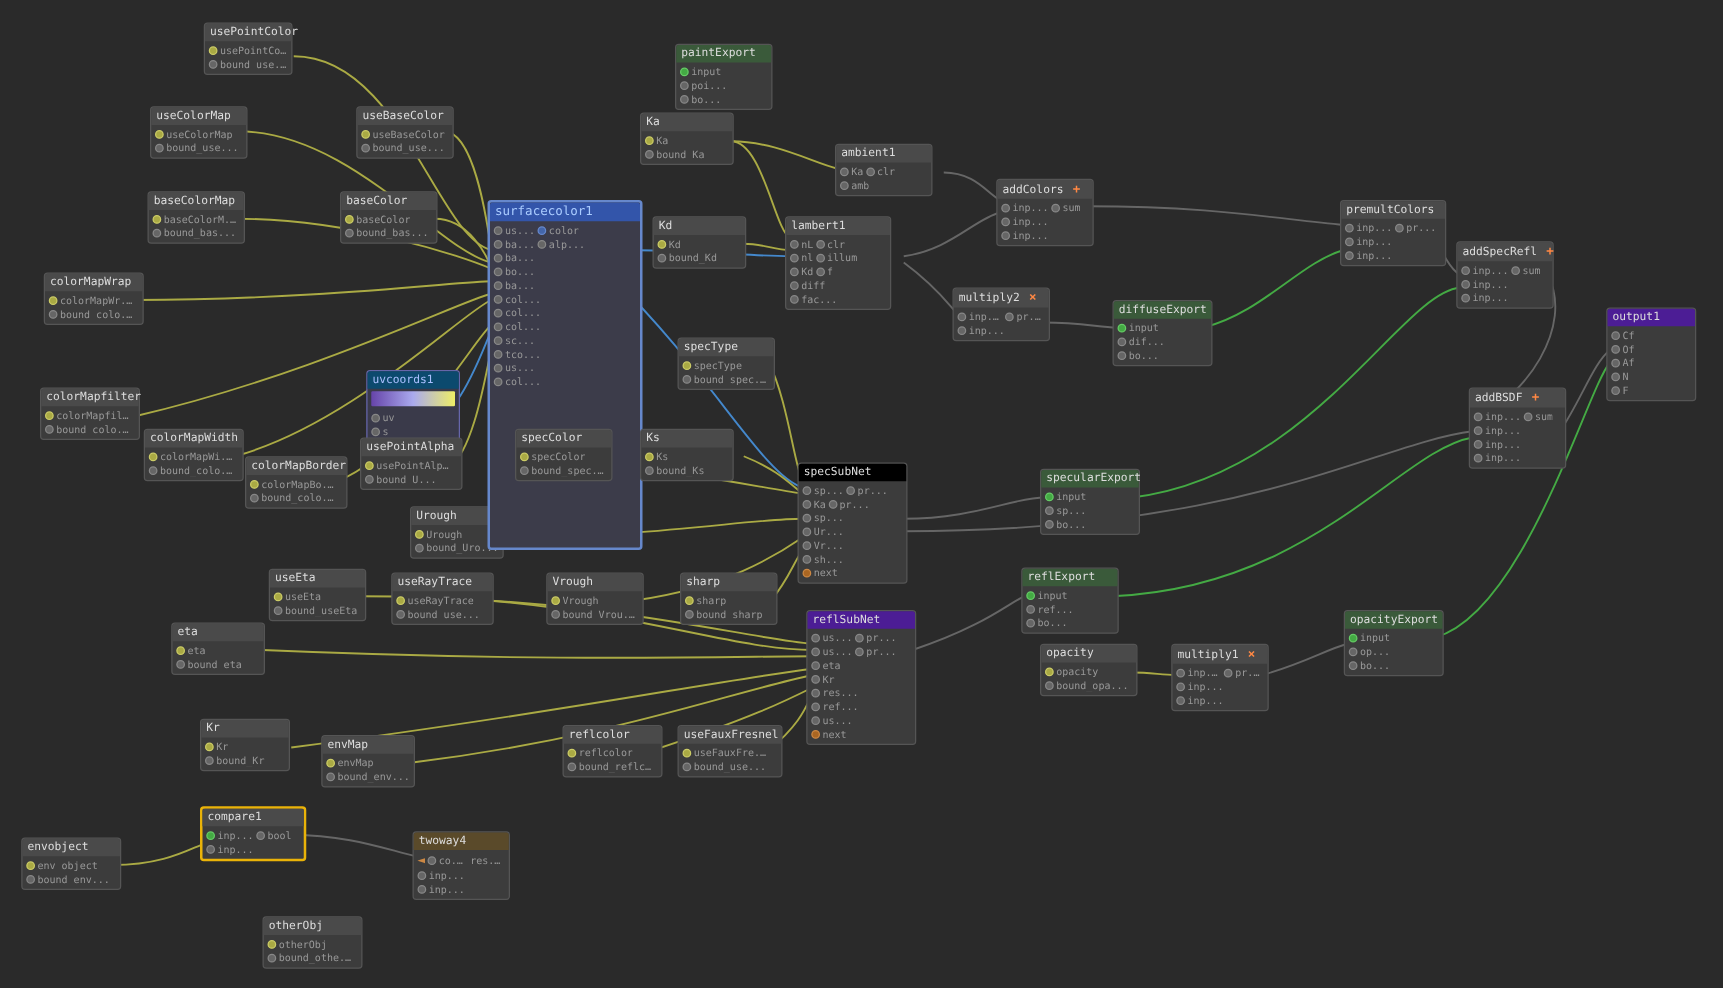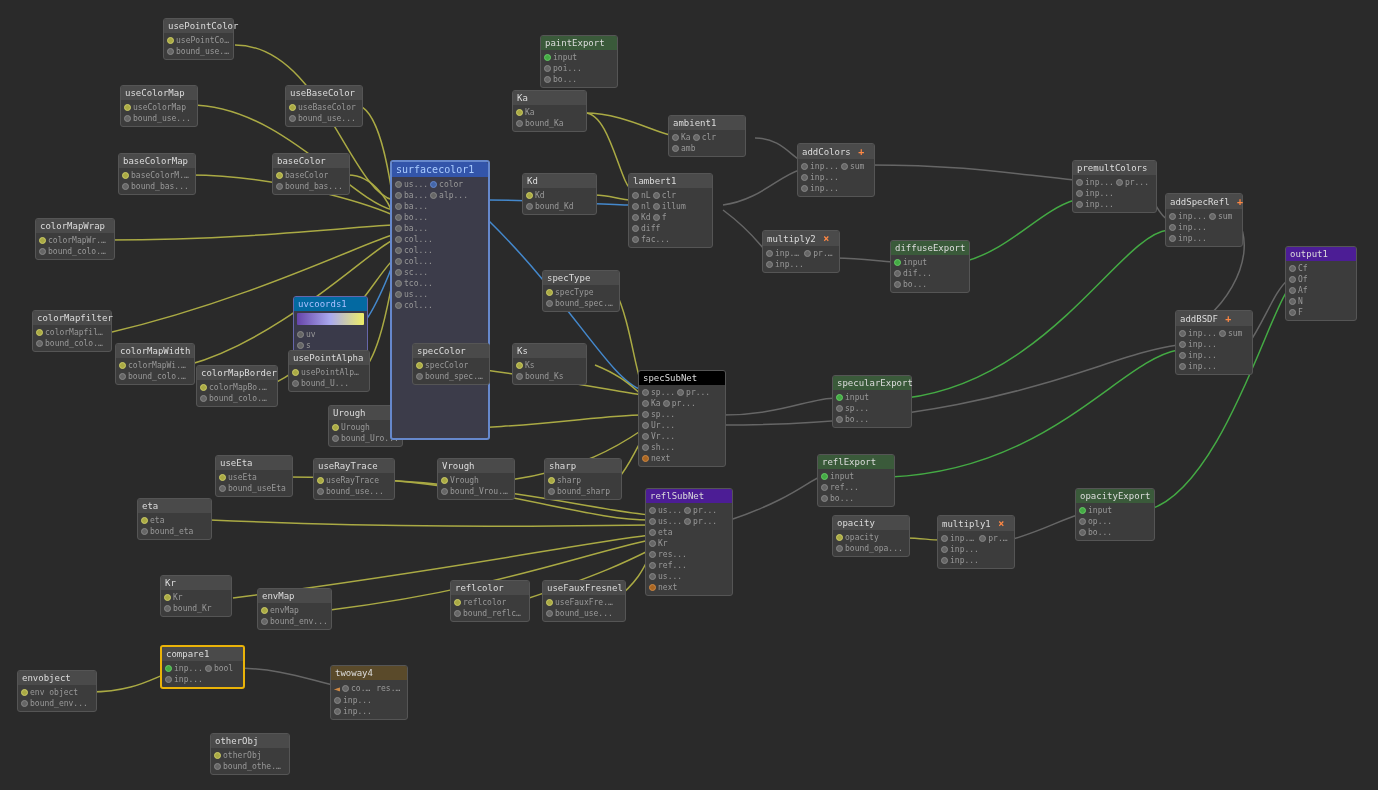--- a/index.html
+++ b/index.html
@@ -319,21 +319,21 @@
         <span class="node-label">colorMapBo...</span>
       </div>
     <div class="node-row">
         <div class="port"></div>
         <span class="node-label">bound_colo...</span>
       </div>
   </div>
 </div>
 
 <div class="node uvcoords" style="left:293px;top:296px;width:75px">
-  <div class="node-title" style="background:#0369a1;color:#aac0ff">uvcoords1</div>
+  <div class="node-title" style="background:#0c4a6e;color:#aac0ff">uvcoords1</div>
   <div class="uv-gradient"></div>
   <div class="node-body">
     <div class="node-row">
         <div class="port"></div>
         <span class="node-label">uv</span>
       </div>
     <div class="node-row">
         <div class="port"></div>
         <span class="node-label">s</span>
       </div>
@@ -549,21 +549,21 @@
         <div class="port yellow"></div>
         <span class="node-label">Kd</span>
       </div>
     <div class="node-row">
         <div class="port"></div>
         <span class="node-label">bound_Kd</span>
       </div>
   </div>
 </div>
 
-<div class="node surfacecolor" style="left:390px;top:160px;width:100px;min-height:280px">
+<div class="node surfacecolor" style="left:390px;top:160px;width:124px;min-height:280px">
   <div class="node-title" style="background:#3355aa;color:#aaccff;font-size:10px">surfacecolor1</div>
   <div class="node-body" style="font-size:8px">
     <div class="node-row">
         <div class="port"></div>
         <span class="node-label">us...</span>
         <div class="port blue"></div>
         <span class="node-label">color</span>
       </div>
     <div class="node-row">
         <div class="port"></div>

